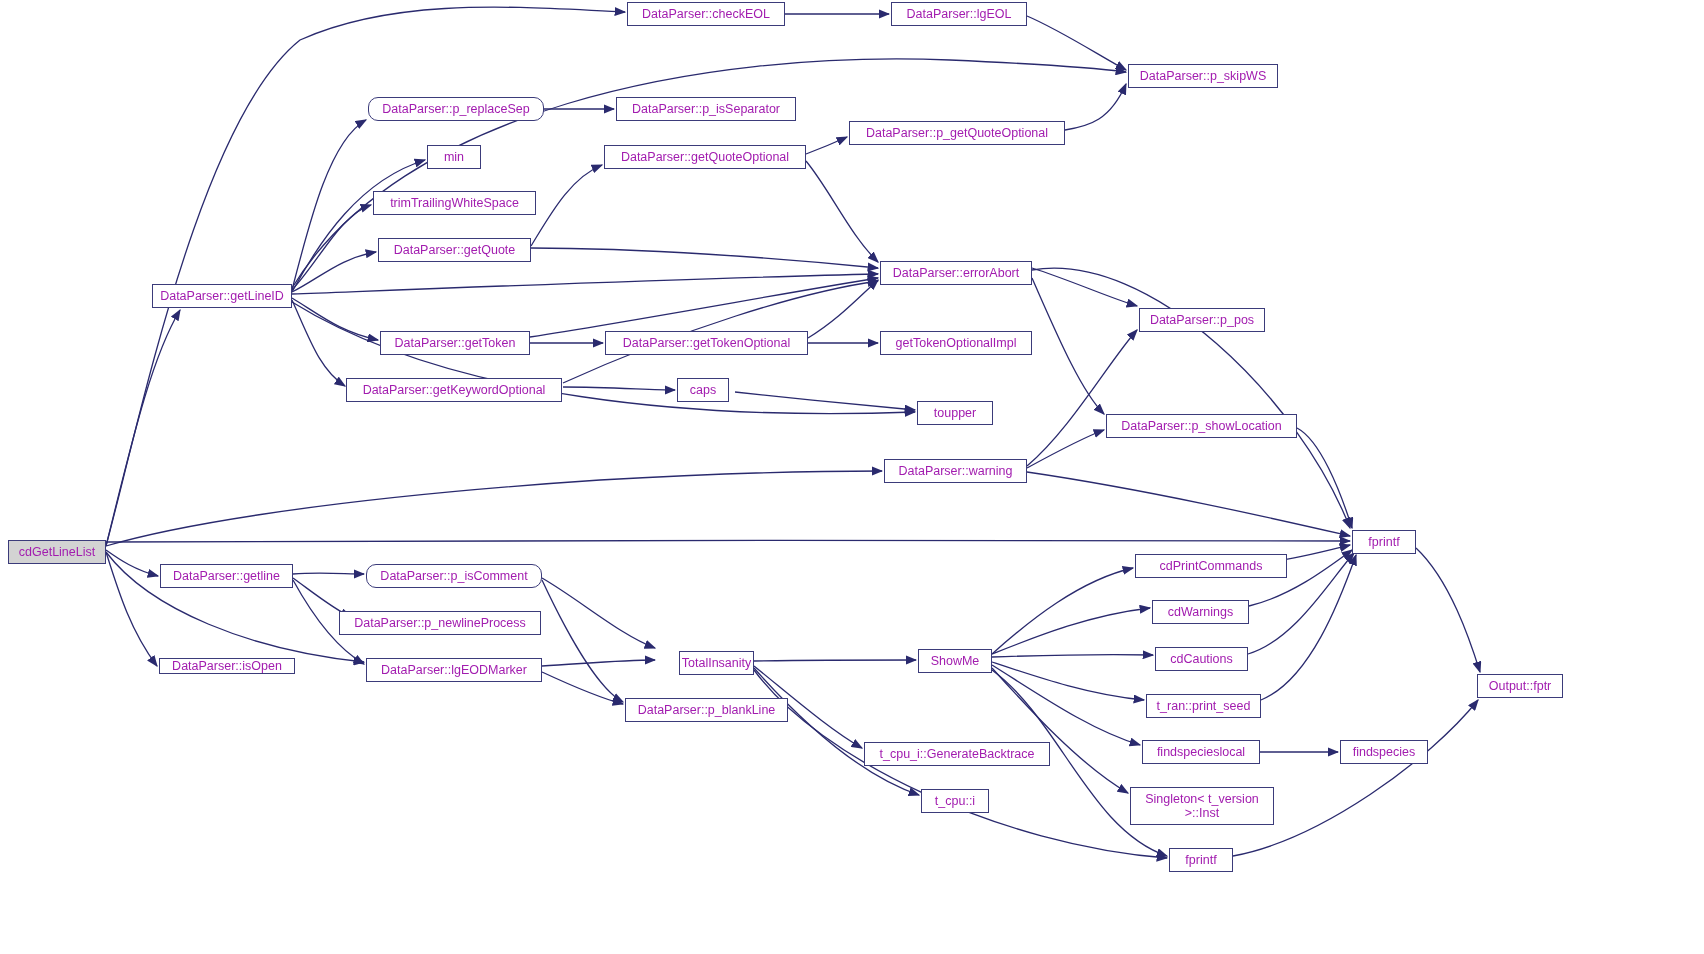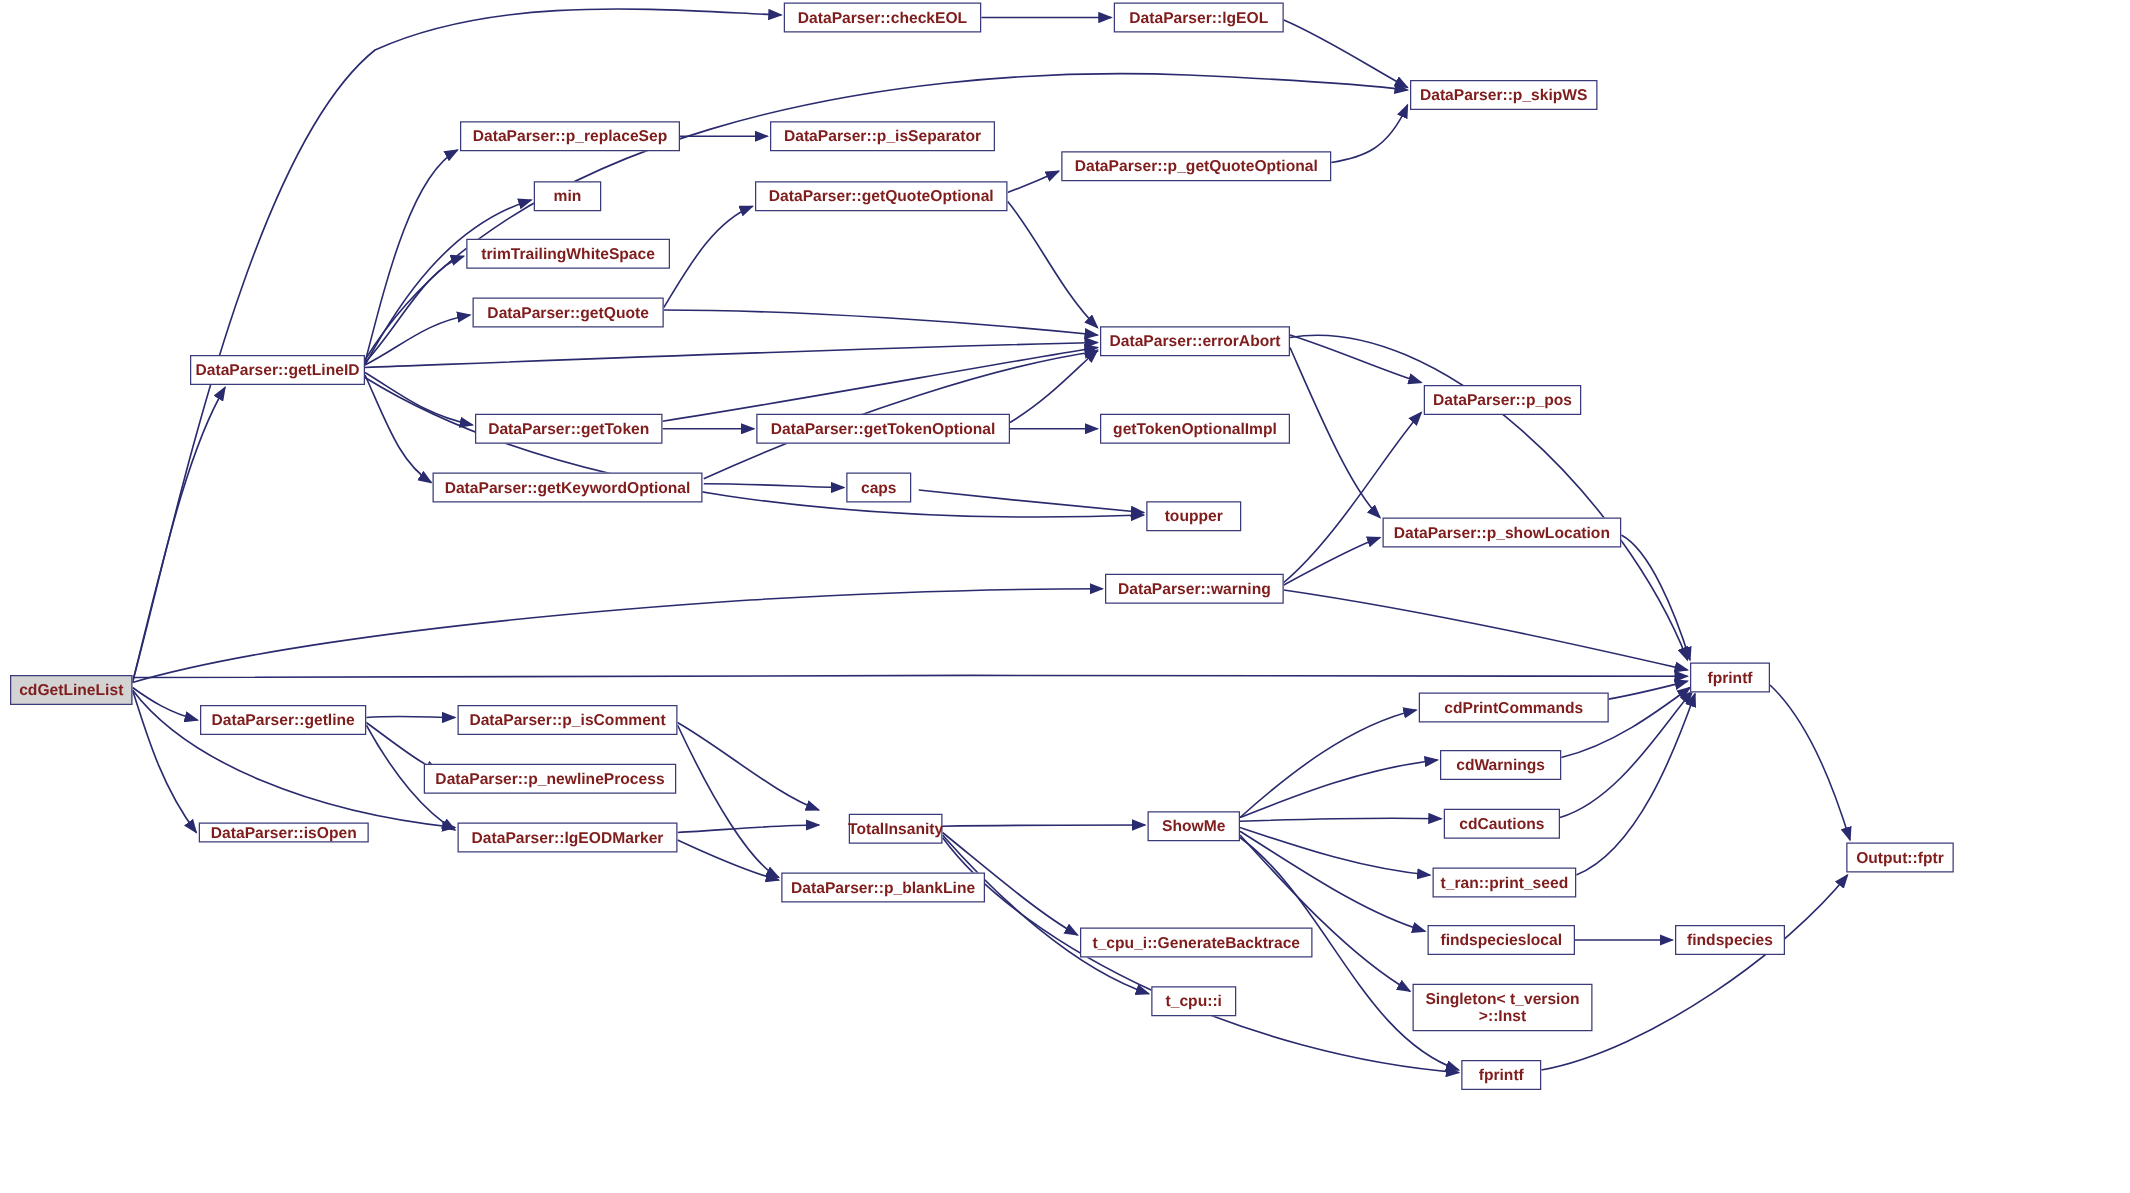--- a/index.html
+++ b/index.html
@@ -21,30 +21,29 @@
     top: 0;
     width: 1704px;
     height: 954px;
     pointer-events: none;
   }
   .node {
     position: absolute;
     box-sizing: border-box;
     border: 1px solid #3b3b7a;
     background: #ffffff;
-    color: #7f1d1d;
+    color: #a21caf;
     font-size: 12.5px;
     line-height: 1.15;
     display: flex;
     align-items: center;
     justify-content: center;
     text-align: center;
     white-space: pre-line;
     padding: 0 4px;
-    font-weight: bold;
   }
   .node.root {
     background: #d3d3d3;
   }
 </style>
 </head>
 <body>
 
 <div id="canvas">
   <svg id="edges" viewBox="0 0 1704 954">
@@ -141,42 +140,42 @@
       <path d="M1416,548 C1450,580 1470,640 1480,672"></path>
 
       <path d="M1233,856 C1320,840 1430,760 1478,700"></path>
     </g>
   </svg>
 
   <div class="node root" style="left:8px;top:540px;width:98px;height:24px;">cdGetLineList</div>
   <div class="node" style="left:627px;top:2px;width:158px;height:24px;">DataParser::checkEOL</div>
   <div class="node" style="left:891px;top:2px;width:136px;height:24px;">DataParser::lgEOL</div>
   <div class="node" style="left:1128px;top:64px;width:150px;height:24px;">DataParser::p_skipWS</div>
-  <div class="node" style="left:368px;top:97px;width:176px;height:24px;">DataParser::p_replaceSep</div>
+  <div class="node" style="left:368px;top:97px;width:176px;height:24px;border-radius:10px;">DataParser::p_replaceSep</div>
   <div class="node" style="left:616px;top:97px;width:180px;height:24px;">DataParser::p_isSeparator</div>
   <div class="node" style="left:849px;top:121px;width:216px;height:24px;">DataParser::p_getQuoteOptional</div>
   <div class="node" style="left:427px;top:145px;width:54px;height:24px;">min</div>
   <div class="node" style="left:604px;top:145px;width:202px;height:24px;">DataParser::getQuoteOptional</div>
   <div class="node" style="left:373px;top:191px;width:163px;height:24px;">trimTrailingWhiteSpace</div>
   <div class="node" style="left:378px;top:238px;width:153px;height:24px;">DataParser::getQuote</div>
   <div class="node" style="left:880px;top:261px;width:152px;height:24px;">DataParser::errorAbort</div>
   <div class="node" style="left:152px;top:284px;width:140px;height:24px;">DataParser::getLineID</div>
   <div class="node" style="left:1139px;top:308px;width:126px;height:24px;">DataParser::p_pos</div>
   <div class="node" style="left:380px;top:331px;width:150px;height:24px;">DataParser::getToken</div>
   <div class="node" style="left:605px;top:331px;width:203px;height:24px;">DataParser::getTokenOptional</div>
   <div class="node" style="left:880px;top:331px;width:152px;height:24px;">getTokenOptionalImpl</div>
   <div class="node" style="left:346px;top:378px;width:216px;height:24px;">DataParser::getKeywordOptional</div>
   <div class="node" style="left:677px;top:378px;width:52px;height:24px;">caps</div>
   <div class="node" style="left:917px;top:401px;width:76px;height:24px;">toupper</div>
   <div class="node" style="left:1106px;top:414px;width:191px;height:24px;">DataParser::p_showLocation</div>
   <div class="node" style="left:884px;top:459px;width:143px;height:24px;">DataParser::warning</div>
   <div class="node" style="left:1352px;top:530px;width:64px;height:24px;">fprintf</div>
   <div class="node" style="left:1135px;top:554px;width:152px;height:24px;">cdPrintCommands</div>
   <div class="node" style="left:160px;top:564px;width:133px;height:24px;">DataParser::getline</div>
-  <div class="node" style="left:366px;top:564px;width:176px;height:24px;">DataParser::p_isComment</div>
+  <div class="node" style="left:366px;top:564px;width:176px;height:24px;border-radius:10px;">DataParser::p_isComment</div>
   <div class="node" style="left:1152px;top:600px;width:97px;height:24px;">cdWarnings</div>
   <div class="node" style="left:339px;top:611px;width:202px;height:24px;">DataParser::p_newlineProcess</div>
   <div class="node" style="left:1155px;top:647px;width:93px;height:24px;">cdCautions</div>
   <div class="node" style="left:657px;top:651px;width:75px;height:24px;margin-left:22px;">TotalInsanity</div>
   <div class="node" style="left:918px;top:649px;width:74px;height:24px;">ShowMe</div>
   <div class="node" style="left:159px;top:658px;width:136px;height:16px;">DataParser::isOpen</div>
   <div class="node" style="left:366px;top:658px;width:176px;height:24px;">DataParser::lgEODMarker</div>
   <div class="node" style="left:1477px;top:674px;width:86px;height:24px;">Output::fptr</div>
   <div class="node" style="left:1146px;top:694px;width:115px;height:24px;">t_ran::print_seed</div>
   <div class="node" style="left:625px;top:698px;width:163px;height:24px;">DataParser::p_blankLine</div>

